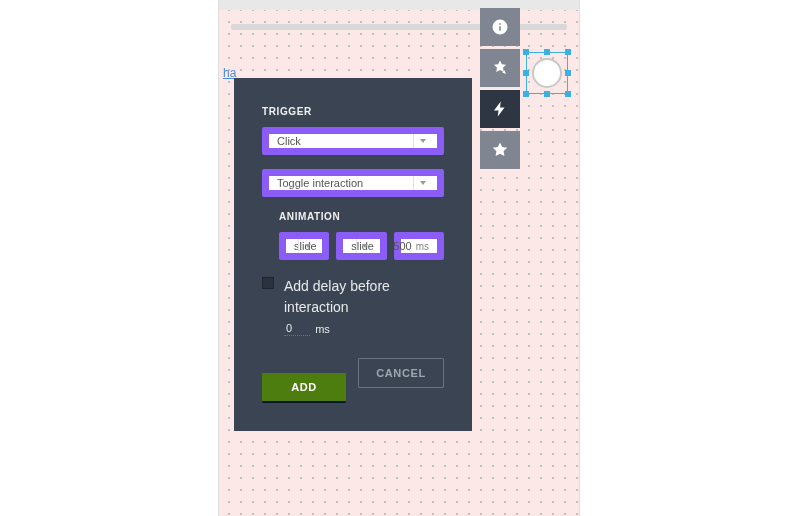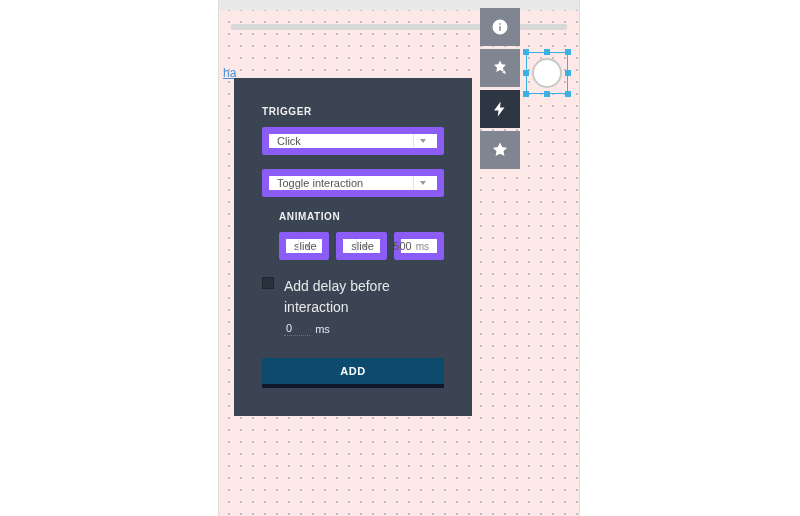--- a/index.html
+++ b/index.html
@@ -40,21 +40,21 @@
 .ms-input { display: flex; align-items: center; justify-content: flex-end; gap: 4px; padding-right: 8px; }
 .ms-input .unit { color: #888; font-size: 10px; }
 .ms-input .val { color: #555; }
 .check-row { display: flex; align-items: flex-start; gap: 10px; margin-top: 16px; margin-bottom: 2px; }
 .checkbox { width: 12px; height: 12px; background: #2a323e; border: 1px solid #1f2530; margin-top: 1px; flex-shrink: 0; cursor: pointer; }
 .check-text { font-size: 14px; color: #e6e8ea; line-height: 1.5; }
 .delay-row { margin-left: 22px; margin-top: 4px; font-size: 11px; color: #e6e8ea; display: flex; align-items: center; gap: 5px; }
 .delay-row .under { border-bottom: 1px dotted #6a7280; padding: 0 18px 1px 2px; }
 .btn-row { display: flex; gap: 12px; margin-top: 22px; }
 .btn { flex: 1; height: 30px; border-radius: 1px; display: flex; align-items: center; justify-content: center; font-size: 11px; font-weight: 700; letter-spacing: 0.6px; cursor: pointer; }
-.btn.primary { background: #0c4a6e; color: #fff; border-bottom: 4px solid #0f172a; }
+.btn.primary { background: #4d7c0f; color: #fff; border-bottom: 2px solid #0f172a; margin-top: 15px; }
 .btn.secondary { background: transparent; border: 1px solid #6a7280; color: #9ea6b0; }
 </style>
 </head>
 <body>
 
 <div class="canvas-wrap">
   <div class="canvas">
     <div class="canvas-bar"></div>
     <div class="link-row">
       <span>ha</span>
@@ -141,15 +141,18 @@
   </div>
   <div class="delay-row">
     <span class="under"><span>0</span></span>
     <span>ms</span>
   </div>
 
   <div class="btn-row">
     <div class="btn primary">
         <span>ADD</span>
       </div>
+    <div class="btn secondary">
+        <span>CANCEL</span>
+      </div>
   </div>
 
 </div>
 
 </body></html>

